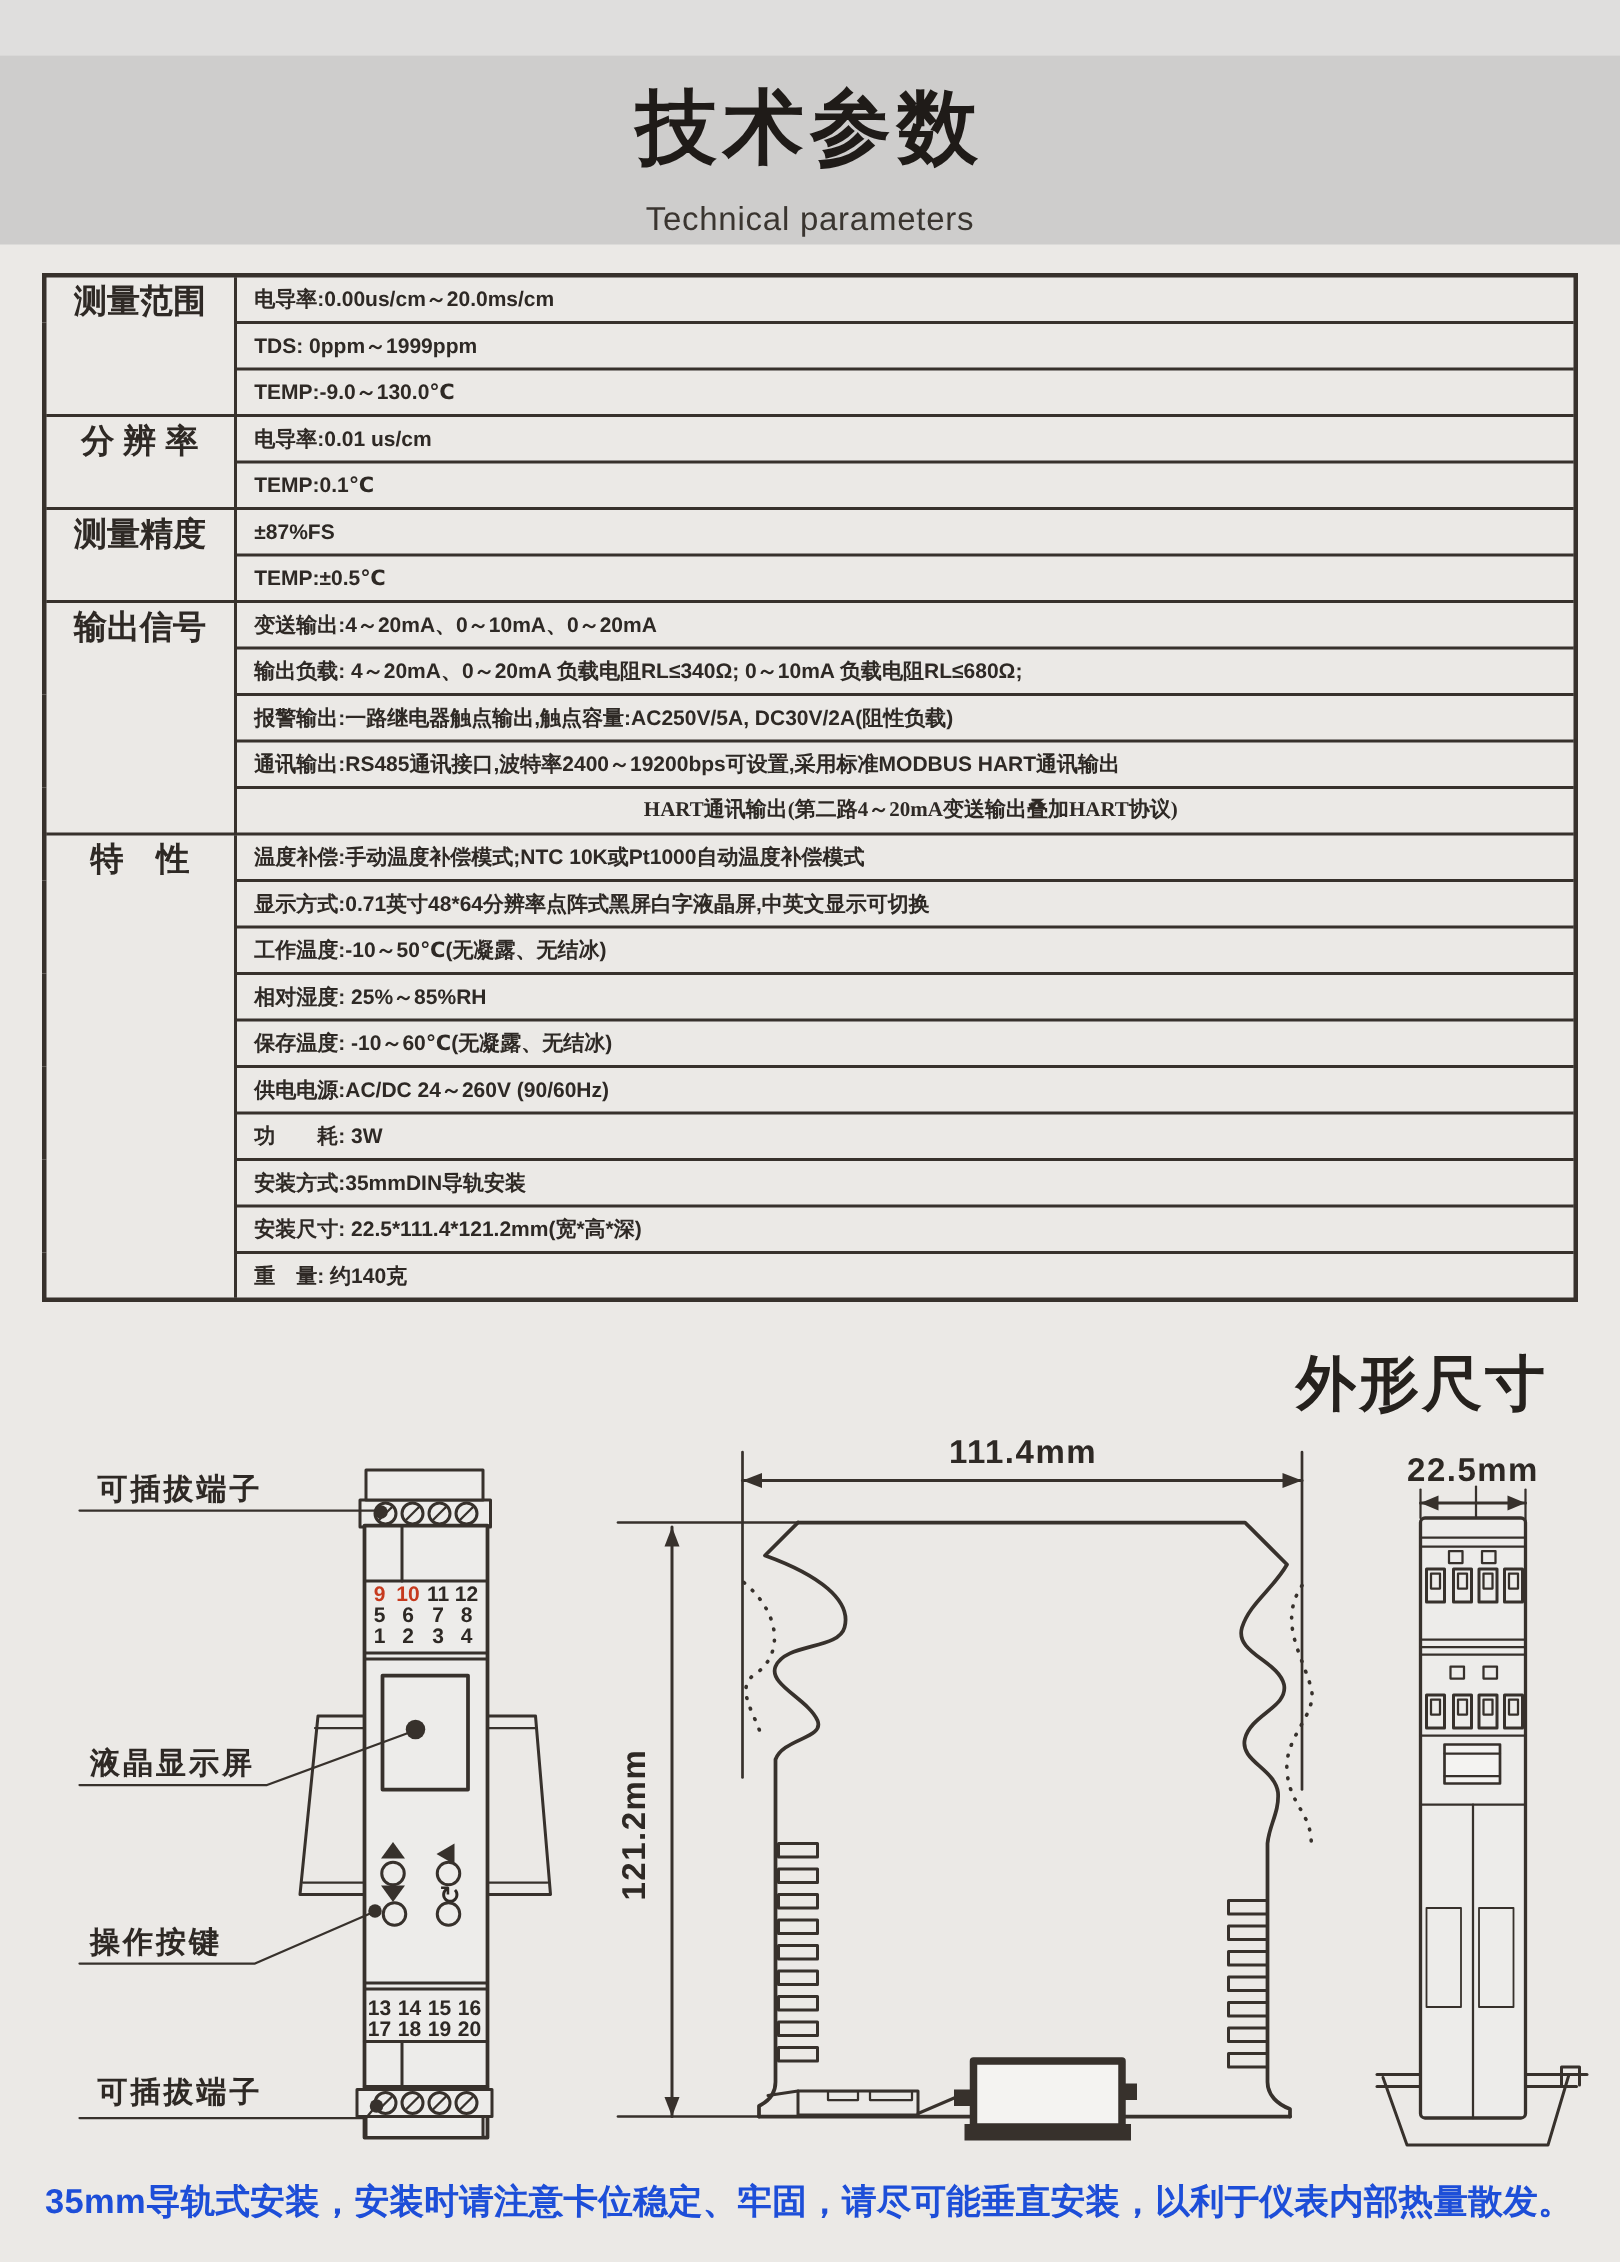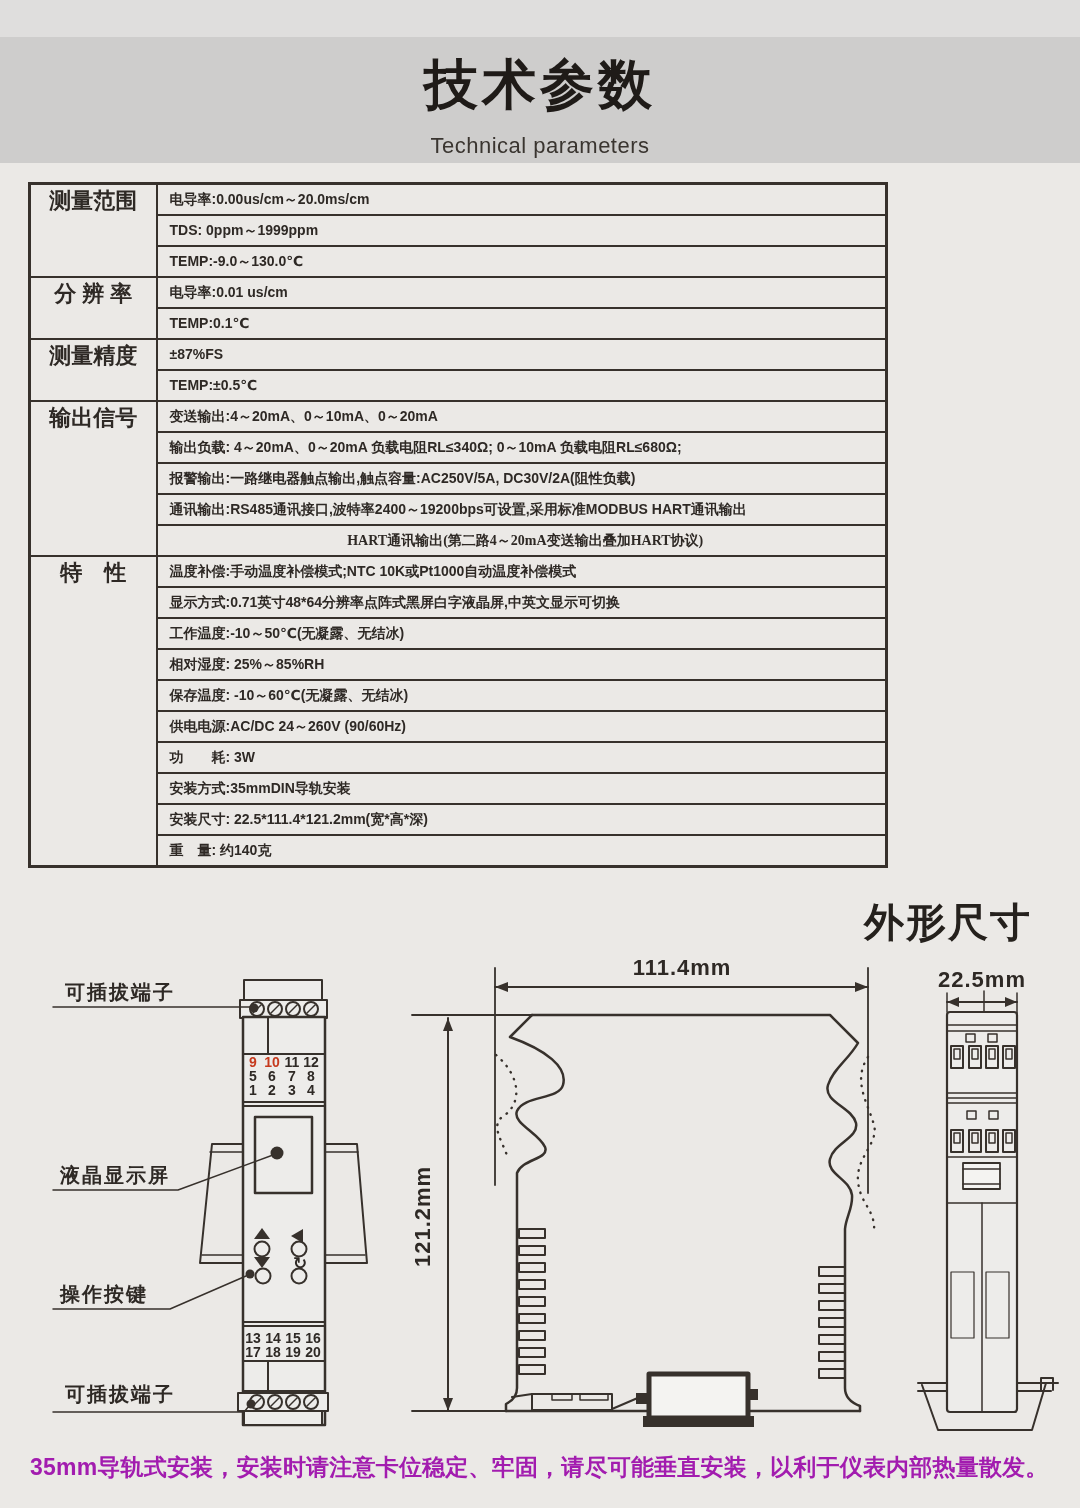--- a/index.html
+++ b/index.html
@@ -9,21 +9,21 @@
     --page_bg:#ebe9e6;
   }
   html,body{margin:0;padding:0;background:#d8d7d5;}
   .page{position:relative;width:1080px;height:1508px;background:var(--page_bg);
         font-family:"Liberation Sans","DejaVu Sans",sans-serif;color:#332e29;overflow:hidden;margin:0 auto;}
   .top-strip{position:absolute;top:0;left:0;width:100%;height:37px;background:#dfdedd;}
   .title-band{position:absolute;top:37px;left:0;width:100%;height:126px;background:var(--band);text-align:center;}
   .title-band h1{margin:12px 5px 0;font-size:54px;letter-spacing:4px;font-weight:bold;color:#1f1b18;}
   .subtitle{font-size:22px;color:#3a3530;margin-top:11px;letter-spacing:0.5px;}
 
-  table.spec{position:absolute;top:182px;left:28px;width:860px;border-collapse:collapse;
+  table.spec{position:absolute;top:182px;left:28px;width:1024px;border-collapse:collapse;
              border:3px solid var(--line);table-layout:fixed;padding-left:45px;}
   table.spec th,table.spec td{border:2px solid var(--line);color:#2e2925;}
   table.spec th{width:127px;font-size:22px;font-weight:bold;text-align:center;vertical-align:top;padding-top:3px;line-height:26px;}
   table.spec td{font-size:14px;font-weight:bold;padding:0 4px 0 12px;height:29px;line-height:29px;
                 white-space:nowrap;overflow:hidden;}
 
   .outline-title{position:absolute;top:895px;left:0;width:1032px;text-align:right;
                  font-size:40px;font-weight:bold;letter-spacing:2px;color:#25211d;}
 
   svg.drw{position:absolute;color:var(--line);}
@@ -39,21 +39,21 @@
   svg.drw text.lbl{font-size:20px;letter-spacing:2px;}
   svg.drw text.dim{font-size:22px;letter-spacing:1px;}
   svg.drw text.n{font-size:14px;text-anchor:middle;}
   svg.drw text.t-red{fill:var(--accent_red);}
   svg.drw .thin{stroke-width:1.5;}
   svg.drw .med{stroke-width:1.8;}
   svg.drw .thick{stroke-width:2.5;}
   svg.drw .dots{stroke-width:2.4;stroke-dasharray:0.5 7;}
 
   .footer-note{position:absolute;top:1452px;left:30px;width:1030px;font-size:23px;font-weight:600;
-               color:#a21caf;white-space:nowrap;letter-spacing:0.2px;}
+               color:#1d4ed8;white-space:nowrap;letter-spacing:0.2px;}
 </style>
 </head>
 <body>
 
 <div class="page">
   <div class="top-strip"></div>
 
   <header class="title-band">
     <h1>技术参数</h1>
     <div class="subtitle">Technical parameters</div>

